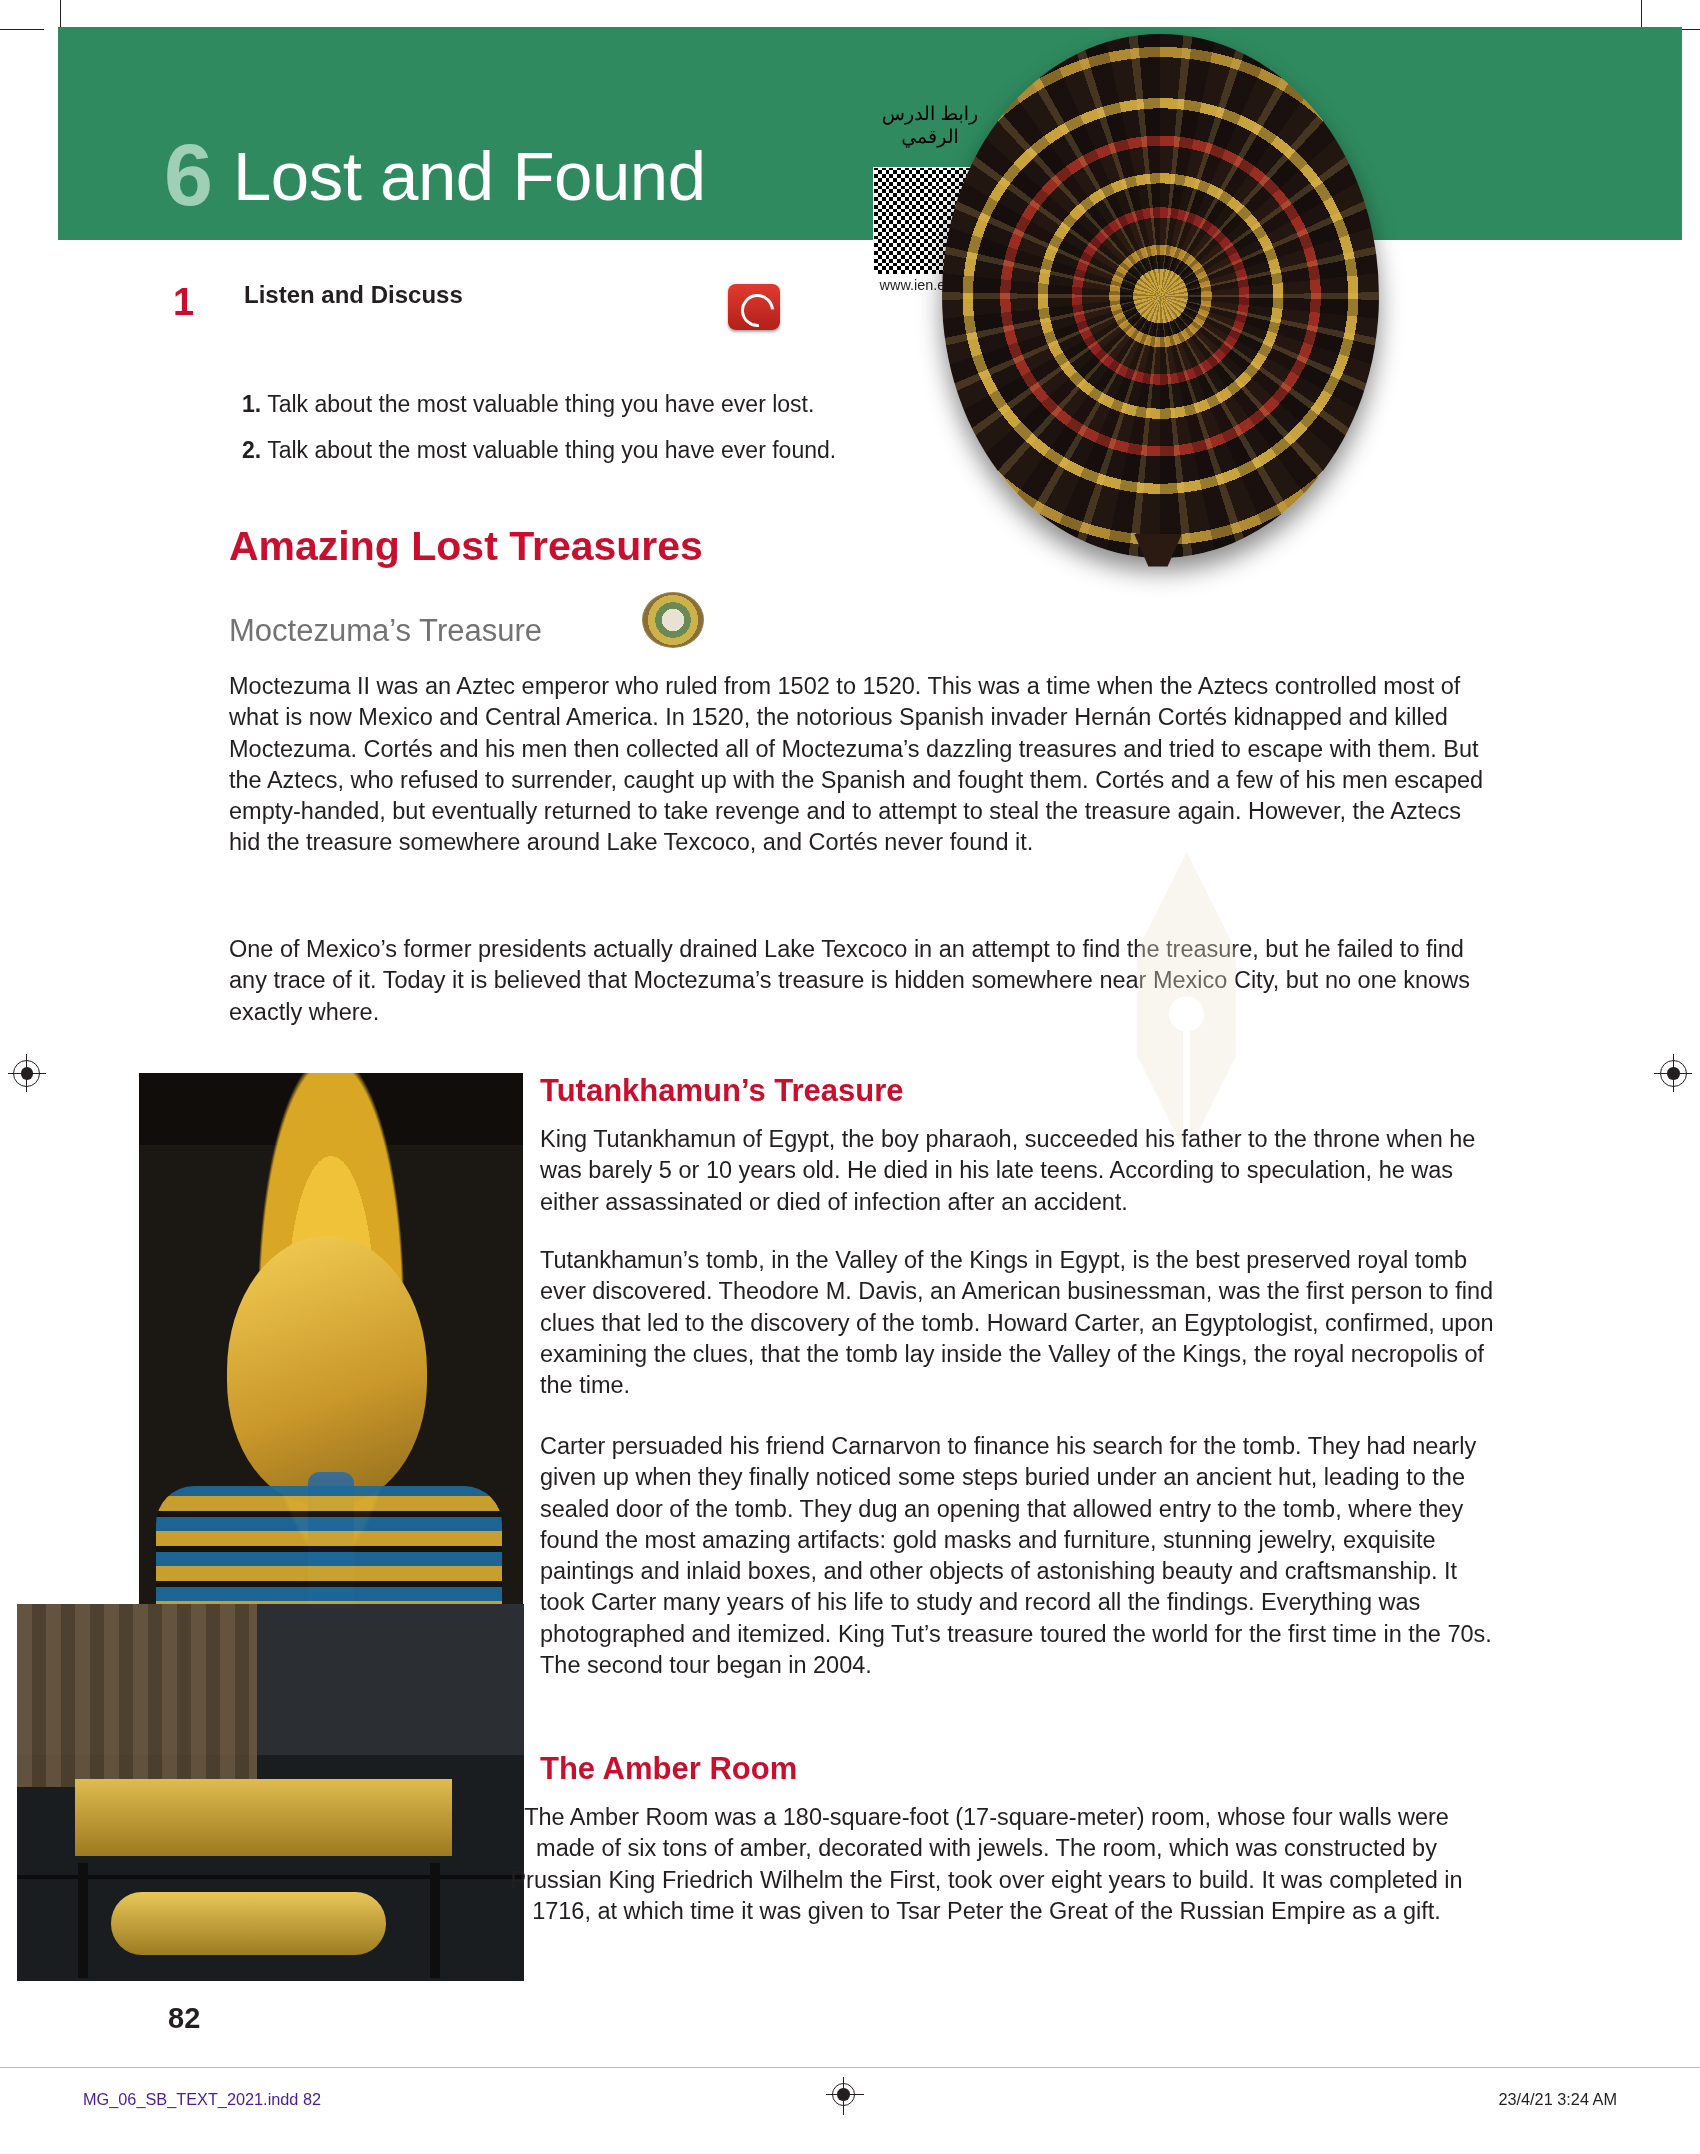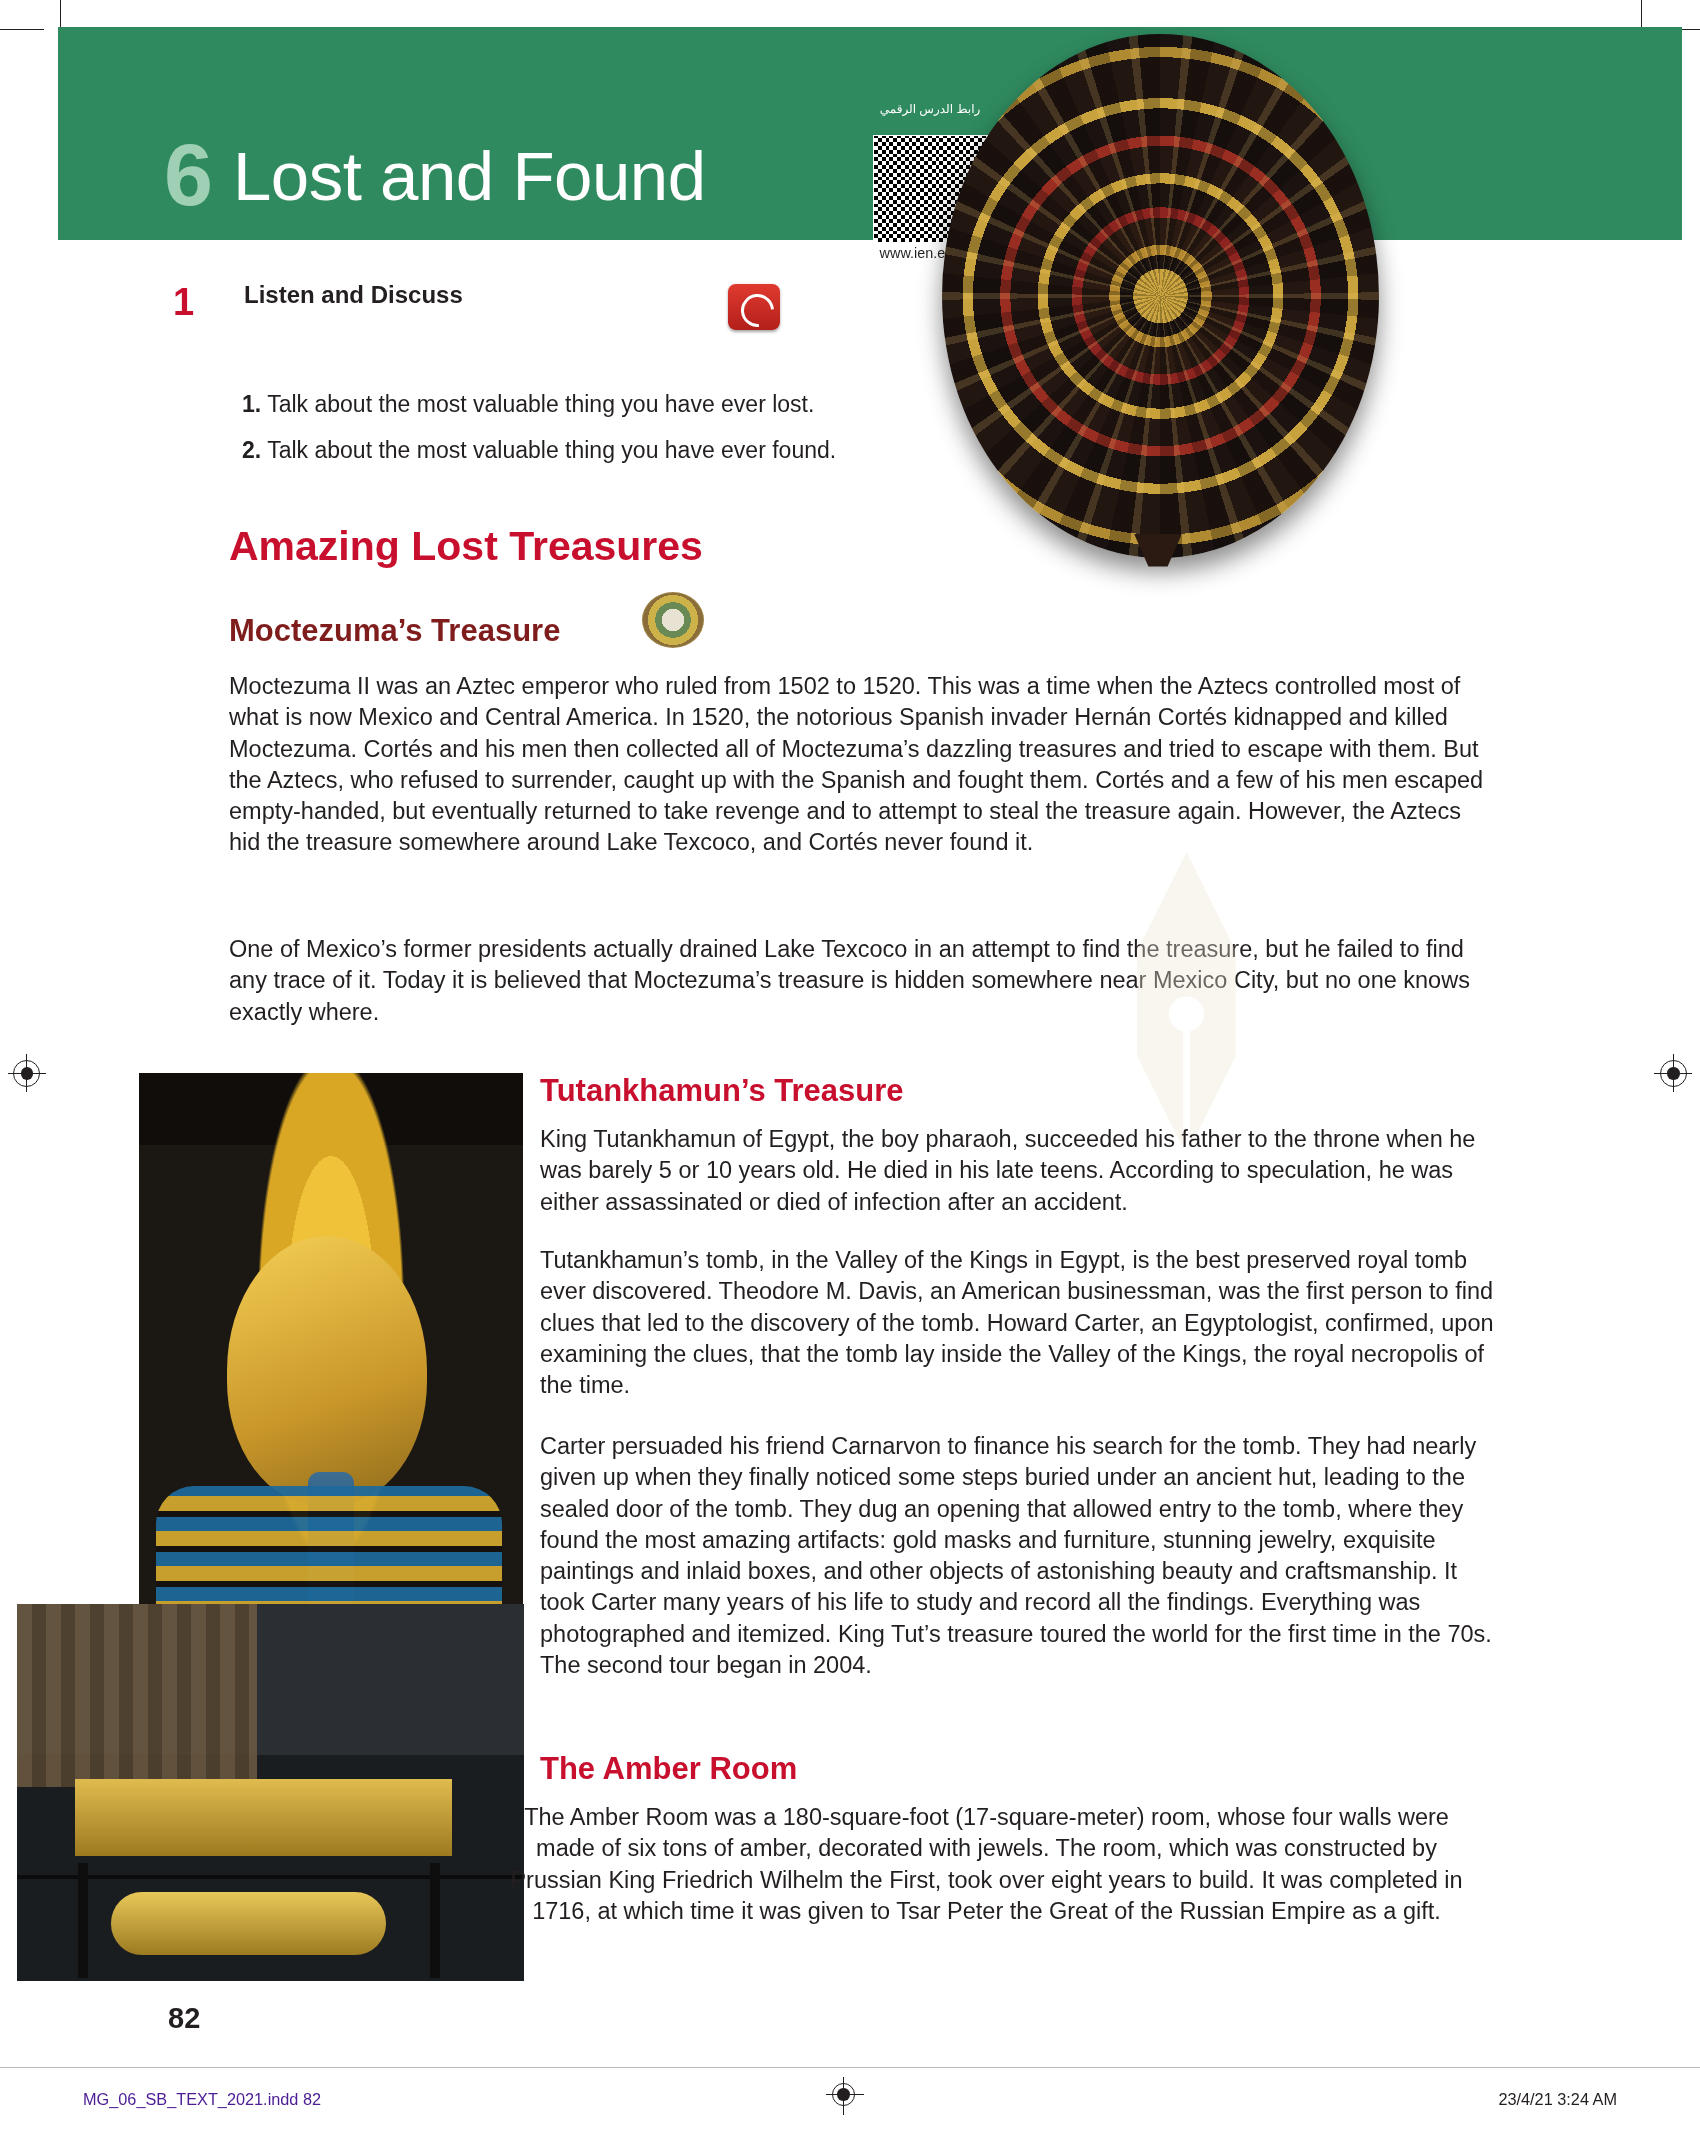--- a/index.html
+++ b/index.html
@@ -79,22 +79,22 @@
 
   
   .qr-box {
     position: absolute;
     left: 807px;
     top: 75px;
     width: 130px;
     text-align: center;
   }
   .qr-label {
-    font-size: 12px;
-    color: #ffffff;
+    font-size: 19px;
+    color: #000000;
     direction: rtl;
     margin-bottom: 19px;
   }
   .qr-code {
     width: 113px;
     height: 106px;
     margin: 0 auto;
     background:
       repeating-linear-gradient(90deg, #000 0 3.8px, #fff 3.8px 7.7px),
       repeating-linear-gradient(0deg, #000 0 3.8px, #fff 3.8px 7.7px);
@@ -207,22 +207,22 @@
     top: 523px;
     font-size: 41px;
     font-weight: bold;
     color: #c8102e;
   }
   .h-moct {
     position: absolute;
     left: 229px;
     top: 613px;
     font-size: 31px;
-    font-weight: bold;
-    color: #7f1d1d;
+    font-weight: normal;
+    color: #737373;
   }
   .seal {
     position: absolute;
     left: 642px;
     top: 592px;
     width: 60px;
     height: 54px;
     border-radius: 50%;
     background:
       radial-gradient(circle at 50% 50%, #e8e2d2 0 28%, #6a8a55 28% 44%,

